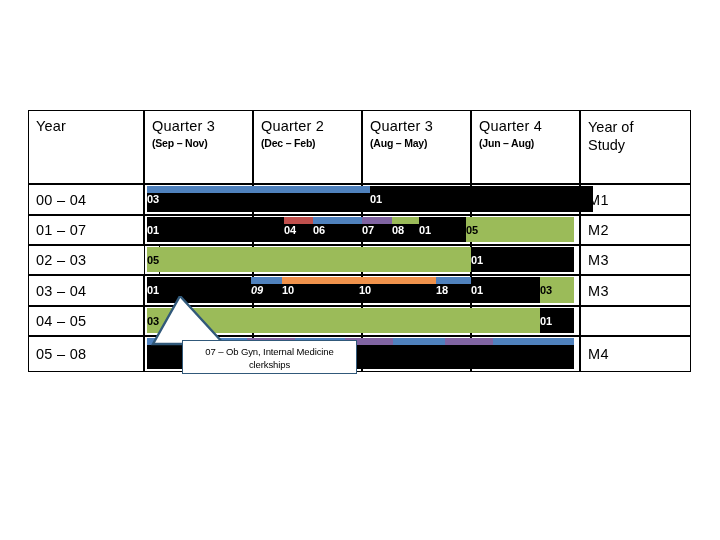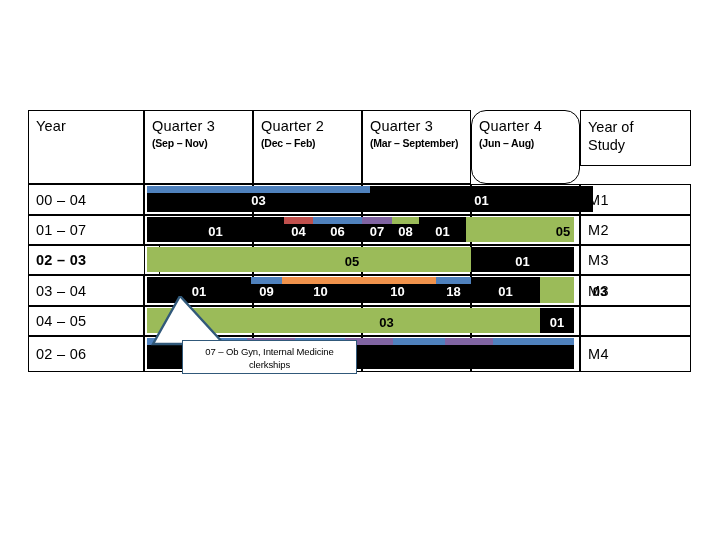--- a/index.html
+++ b/index.html
@@ -43,25 +43,25 @@
     font-size:14.5px;letter-spacing:.3px;white-space:nowrap;
   }
 
   
   #bars-layer{position:absolute;left:0;top:0;width:663px;height:262px;}
   .bar{
     position:absolute;box-sizing:border-box;
   }
   .bar-label{
     position:absolute;left:0;right:16px;
-    text-align:center;font-size:13px;font-weight:bold;
+    font-size:11px;font-weight:bold;
     line-height:1;white-space:nowrap;
   }
   .lbl-white{color:#ffffff;}
-  .lbl-black{color:#000000;padding-left:43px;}
+  .lbl-black{color:#000000;}
   .strip{position:absolute;}
 
   
   #callout-shape{position:absolute;left:150px;top:296px;width:230px;height:90px;}
   #callout-box{
     position:absolute;left:182px;top:340px;
     width:175px;height:34px;
     background:#ffffff;border:1.4px solid #31597A;
     box-sizing:border-box;
   }
@@ -82,27 +82,27 @@
       <div class="grid-cell" style="left: 116px; top: 0px; width: 109px; height: 74px;">
         <div class="hdr-title">Quarter 3</div>
         <div class="hdr-sub">(Sep – Nov)</div>
       </div>
       <div class="grid-cell" style="left: 225px; top: 0px; width: 109px; height: 74px;">
         <div class="hdr-title">Quarter 2</div>
         <div class="hdr-sub">(Dec – Feb)</div>
       </div>
       <div class="grid-cell" style="left: 334px; top: 0px; width: 109px; height: 74px;">
         <div class="hdr-title">Quarter 3</div>
-        <div class="hdr-sub">(Mar – September)</div>
-      </div>
-      <div class="grid-cell" style="left: 443px; top: 0px; width: 109px; height: 74px; border-radius: 15px;">
+        <div class="hdr-sub">(Aug – May)</div>
+      </div>
+      <div class="grid-cell" style="left: 443px; top: 0px; width: 109px; height: 74px;">
         <div class="hdr-title">Quarter 4</div>
         <div class="hdr-sub">(Jun – Aug)</div>
       </div>
-      <div class="grid-cell" style="left: 552px; top: 0px; width: 111px; height: 56px;">
+      <div class="grid-cell" style="left: 552px; top: 0px; width: 111px; height: 74px;">
         <div class="yos-title">Year of
 Study</div>
       </div>
       <div class="grid-cell" style="left: 0px; top: 74px; width: 116px; height: 31px;">
         <div class="rowlabel">00 – 04</div>
       </div>
       <div class="grid-cell" style="left: 116px; top: 74px; width: 109px; height: 31px;"></div>
       <div class="grid-cell" style="left: 225px; top: 74px; width: 109px; height: 31px;"></div>
       <div class="grid-cell" style="left: 334px; top: 74px; width: 109px; height: 31px;"></div>
       <div class="grid-cell" style="left: 443px; top: 74px; width: 109px; height: 31px;"></div>
@@ -112,21 +112,21 @@
       <div class="grid-cell" style="left: 0px; top: 105px; width: 116px; height: 30px;">
         <div class="rowlabel">01 – 07</div>
       </div>
       <div class="grid-cell" style="left: 116px; top: 105px; width: 109px; height: 30px;"></div>
       <div class="grid-cell" style="left: 225px; top: 105px; width: 109px; height: 30px;"></div>
       <div class="grid-cell" style="left: 334px; top: 105px; width: 109px; height: 30px;"></div>
       <div class="grid-cell" style="left: 443px; top: 105px; width: 109px; height: 30px;"></div>
       <div class="grid-cell" style="left: 552px; top: 105px; width: 111px; height: 30px;">
         <div class="rowlabel">M2</div>
       </div>
-      <div class="grid-cell" style="left: 0px; top: 135px; width: 132px; height: 30px; font-weight: bold;">
+      <div class="grid-cell" style="left: 0px; top: 135px; width: 132px; height: 30px;">
         <div class="rowlabel">02 – 03</div>
       </div>
       <div class="grid-cell" style="left: 116px; top: 135px; width: 109px; height: 30px;"></div>
       <div class="grid-cell" style="left: 225px; top: 135px; width: 109px; height: 30px;"></div>
       <div class="grid-cell" style="left: 334px; top: 135px; width: 109px; height: 30px;"></div>
       <div class="grid-cell" style="left: 443px; top: 135px; width: 109px; height: 30px;"></div>
       <div class="grid-cell" style="left: 552px; top: 135px; width: 111px; height: 30px;">
         <div class="rowlabel">M3</div>
       </div>
       <div class="grid-cell" style="left: 0px; top: 165px; width: 116px; height: 31px;">
@@ -143,21 +143,21 @@
         <div class="rowlabel">04 – 05</div>
       </div>
       <div class="grid-cell" style="left: 116px; top: 196px; width: 109px; height: 30px;"></div>
       <div class="grid-cell" style="left: 225px; top: 196px; width: 109px; height: 30px;"></div>
       <div class="grid-cell" style="left: 334px; top: 196px; width: 109px; height: 30px;"></div>
       <div class="grid-cell" style="left: 443px; top: 196px; width: 109px; height: 30px;"></div>
       <div class="grid-cell" style="left: 552px; top: 196px; width: 111px; height: 30px;">
         <div class="rowlabel"></div>
       </div>
       <div class="grid-cell" style="left: 0px; top: 226px; width: 116px; height: 36px;">
-        <div class="rowlabel">02 – 06</div>
+        <div class="rowlabel">05 – 08</div>
       </div>
       <div class="grid-cell" style="left: 116px; top: 226px; width: 109px; height: 36px;"></div>
       <div class="grid-cell" style="left: 225px; top: 226px; width: 109px; height: 36px;"></div>
       <div class="grid-cell" style="left: 334px; top: 226px; width: 109px; height: 36px;"></div>
       <div class="grid-cell" style="left: 443px; top: 226px; width: 109px; height: 36px;"></div>
       <div class="grid-cell" style="left: 552px; top: 226px; width: 111px; height: 36px;">
         <div class="rowlabel">M4</div>
       </div>
     </div>
   <div id="bars-layer">
@@ -185,21 +185,21 @@
       <div class="bar" style="left: 438px; top: 107px; width: 108px; height: 25px; background: rgb(155, 187, 89);"></div>
       <div class="bar-label lbl-black" style="left: 438px; width: 108px; top: 114.5px;">05</div>
       <div class="bar" style="left: 119px; top: 137px; width: 324px; height: 25px; background: rgb(155, 187, 89);"></div>
       <div class="bar-label lbl-black" style="left: 119px; width: 324px; top: 144.5px;">05</div>
       <div class="bar" style="left: 443px; top: 137px; width: 103px; height: 25px; background: rgb(0, 0, 0);"></div>
       <div class="bar-label lbl-white" style="left: 443px; width: 103px; top: 144.5px;">01</div>
       <div class="bar" style="left: 119px; top: 167px; width: 104px; height: 26px; background: rgb(0, 0, 0);"></div>
       <div class="bar-label lbl-white" style="left: 119px; width: 104px; top: 175px;">01</div>
       <div class="bar" style="left: 223px; top: 167px; width: 31px; height: 26px; background: rgb(0, 0, 0);"></div>
       <div class="strip" style="left: 223px; top: 167px; width: 31px; height: 7px; background: rgb(79, 129, 189);"></div>
-      <div class="bar-label lbl-white" style="left: 223px; width: 31px; top: 175px;">09</div>
+      <div class="bar-label lbl-white" style="left: 223px; width: 31px; top: 175px; font-style: italic;">09</div>
       <div class="bar" style="left: 254px; top: 167px; width: 77px; height: 26px; background: rgb(0, 0, 0);"></div>
       <div class="strip" style="left: 254px; top: 167px; width: 77px; height: 7px; background: rgb(240, 146, 75);"></div>
       <div class="bar-label lbl-white" style="left: 254px; width: 77px; top: 175px;">10</div>
       <div class="bar" style="left: 331px; top: 167px; width: 77px; height: 26px; background: rgb(0, 0, 0);"></div>
       <div class="strip" style="left: 331px; top: 167px; width: 77px; height: 7px; background: rgb(240, 146, 75);"></div>
       <div class="bar-label lbl-white" style="left: 331px; width: 77px; top: 175px;">10</div>
       <div class="bar" style="left: 408px; top: 167px; width: 35px; height: 26px; background: rgb(0, 0, 0);"></div>
       <div class="strip" style="left: 408px; top: 167px; width: 35px; height: 7px; background: rgb(79, 129, 189);"></div>
       <div class="bar-label lbl-white" style="left: 408px; width: 35px; top: 175px;">18</div>
       <div class="bar" style="left: 443px; top: 167px; width: 69px; height: 26px; background: rgb(0, 0, 0);"></div>

